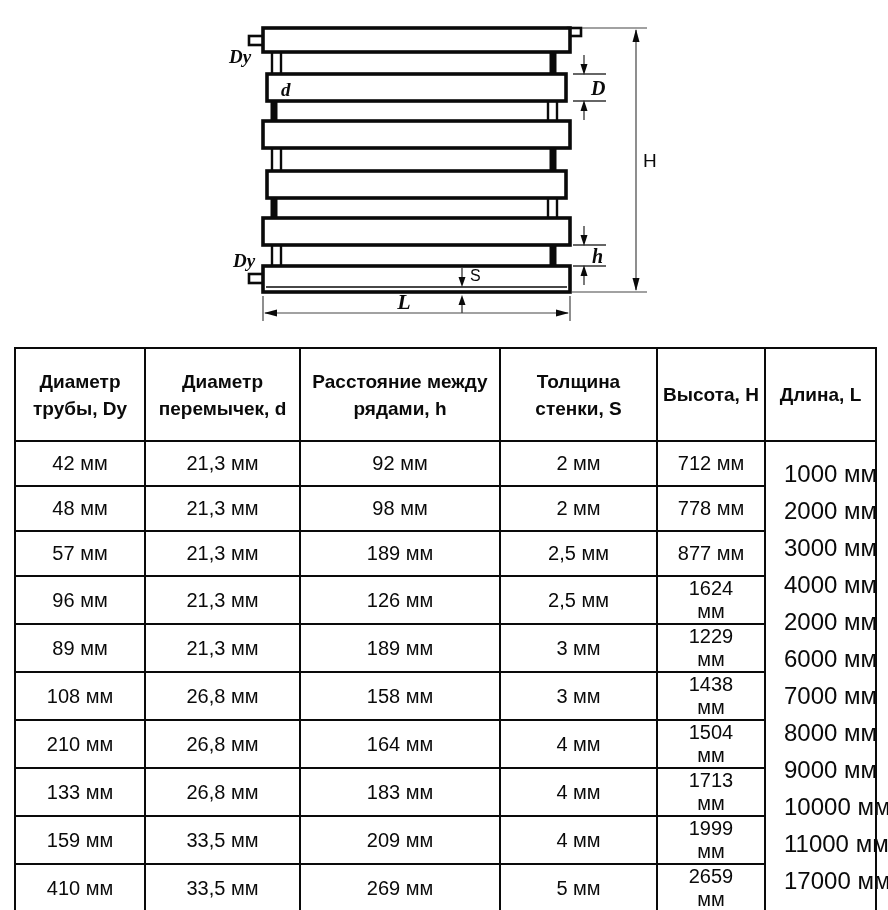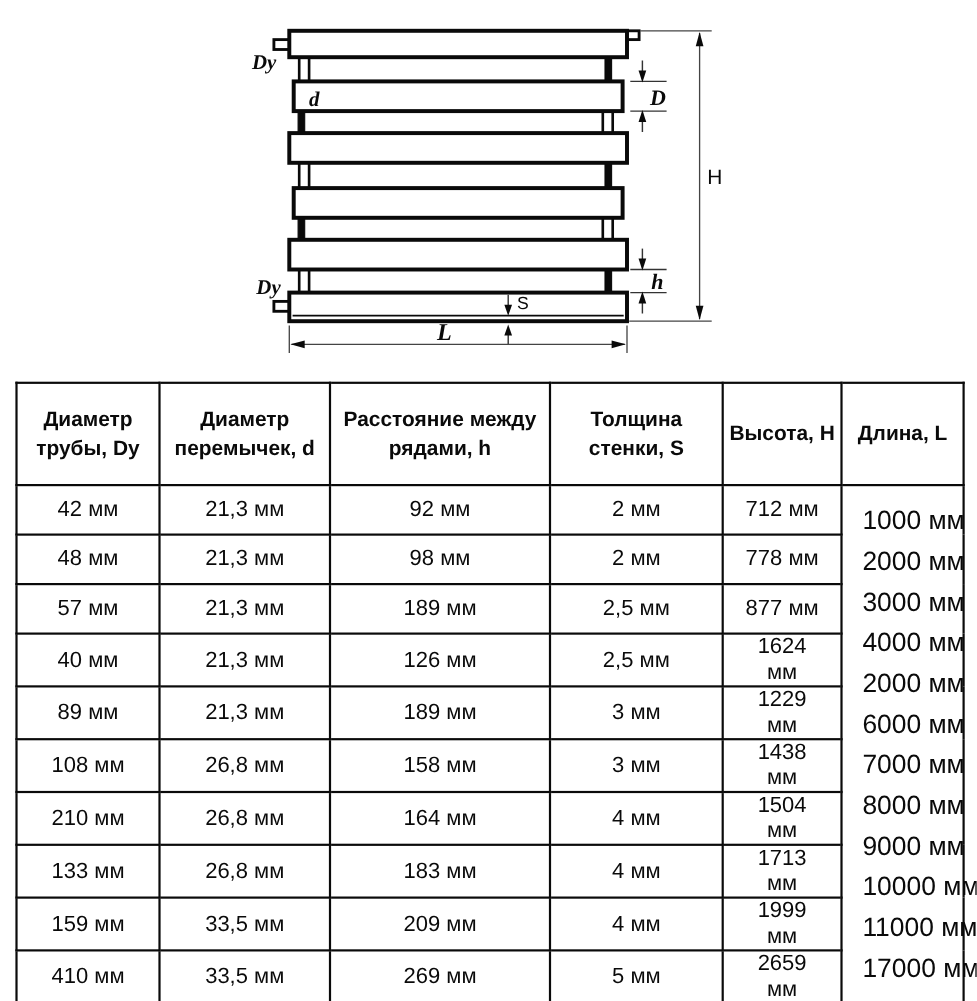--- a/index.html
+++ b/index.html
@@ -173,21 +173,21 @@
         <td>778 мм</td>
       </tr>
       <tr>
         <td>57 мм</td>
         <td>21,3 мм</td>
         <td>189 мм</td>
         <td>2,5 мм</td>
         <td>877 мм</td>
       </tr>
       <tr>
-        <td>40 мм</td>
+        <td>96 мм</td>
         <td>21,3 мм</td>
         <td>126 мм</td>
         <td>2,5 мм</td>
         <td>1624 мм</td>
       </tr>
       <tr>
         <td>89 мм</td>
         <td>21,3 мм</td>
         <td>189 мм</td>
         <td>3 мм</td>

